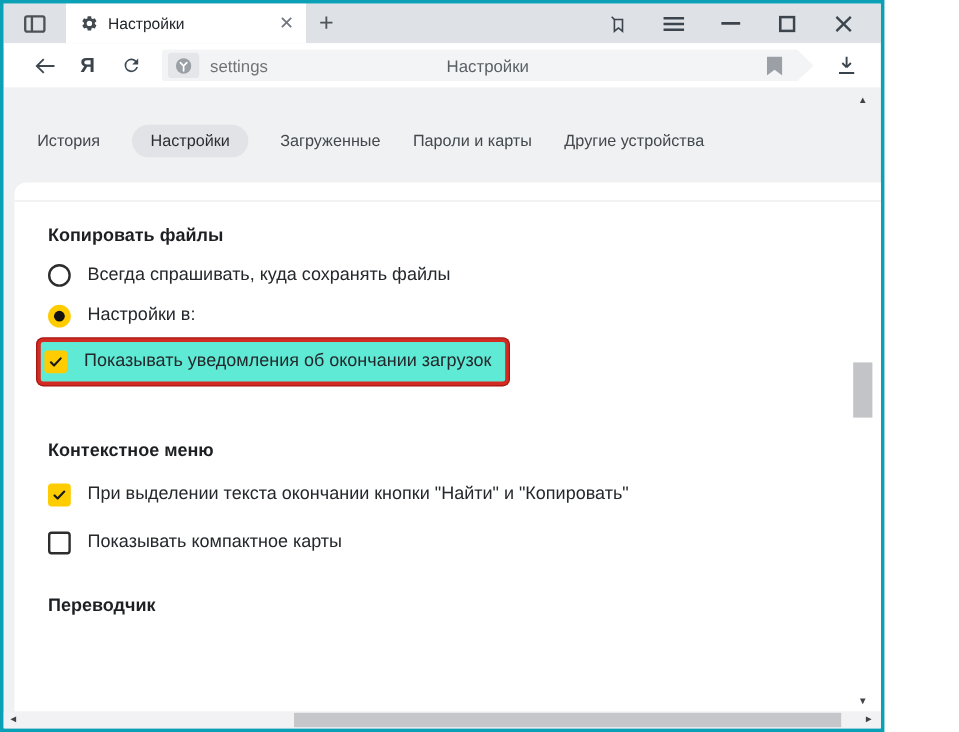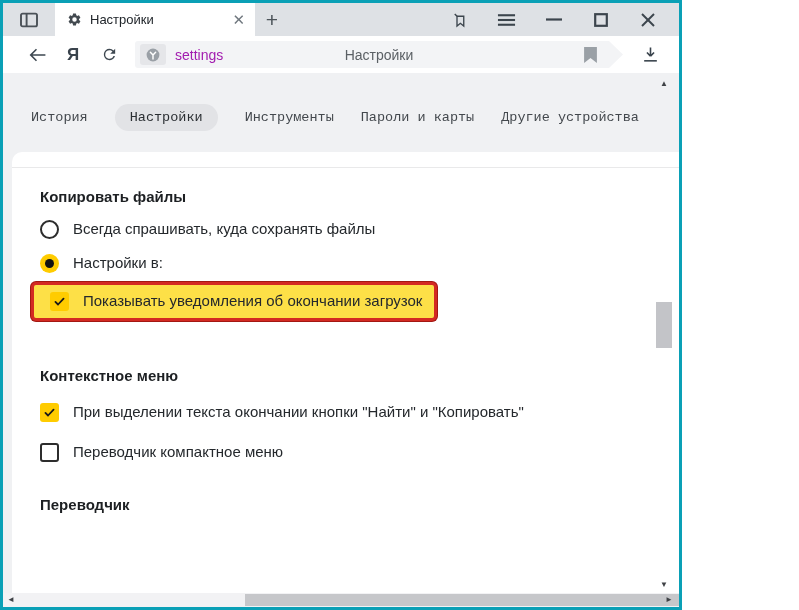--- a/index.html
+++ b/index.html
@@ -1,18 +1,18 @@
 <!DOCTYPE html>
 <html><head>
 <meta charset="utf-8">
 <style>
   * { margin:0; padding:0; box-sizing:border-box; }
   html,body { width:799px; height:610px; font-family:"Liberation Sans","DejaVu Sans",sans-serif; }
   .window {
-    position:relative; width:682px; height:610px;
+    position:relative; width:737px; height:610px;
     border:3px solid #0aa0b6; background:#f0f1f3; overflow:hidden;
   }
   
   .tabstrip {
     position:absolute; left:0; top:0; right:0; height:33px;
     background:#dee1e5; display:flex; align-items:stretch;
   }
   .sidebar-toggle { width:52px; display:flex; align-items:center; justify-content:center; }
   .tab {
     width:200px; background:#ffffff; display:flex; align-items:center;
@@ -34,32 +34,32 @@
   .urlbar {
     flex:1; height:27px; background:#f3f4f6; margin:0 10px 0 8px;
     border-radius:3px 0 0 3px; position:relative; display:flex; align-items:center;
     clip-path:polygon(0 0, calc(100% - 14px) 0, 100% 50%, calc(100% - 14px) 100%, 0 100%);
     padding:0 26px 0 5px;
   }
   .protect-badge {
     width:26px; height:21px; background:#e5e6e9; border-radius:3px;
     display:flex; align-items:center; justify-content:center; flex:0 0 auto;
   }
-  .url-text { font-size:14px; color:#a21caf; margin-left:9px; }
+  .url-text { font-size:14px; color:#737373; margin-left:9px; }
   .url-page-title {
     position:absolute; left:0; right:0; text-align:center; font-size:14px; color:#5b6065;
     pointer-events:none;
   }
   .url-bookmark { margin-left:auto; display:flex; align-items:center; }
   .dl-btn { display:flex; align-items:center; justify-content:center; width:34px; height:30px; }
   
   .page { position:absolute; left:0; top:70px; right:0; bottom:0; background:#f0f1f3; }
   .navrow {
     position:absolute; left:28px; top:31px; display:flex; align-items:flex-end; gap:27px;
-    font-size:13.5px; color:#43484d;font-family:Liberation Mono, monospace;
+    font-size:13.5px; color:#43484d;
   }
   .navrow .item { padding:6px 0; white-space:nowrap; cursor:default; }
   .navrow .item.active { background:#e2e3e6; border-radius:15px; padding:6px 15px; color:#2a2e32; }
   .card {
     position:absolute; left:9px; top:79px; width:753px; height:441px;
     background:#ffffff; border-radius:10px 10px 0 0; overflow:hidden;
     padding:0 28px;
   }
   .card-title { font-size:22px; font-weight:300; color:#2c2f33; padding:17px 0 0; letter-spacing:.2px; }
   .card-divider { border:none; border-top:1px solid #e9e9ea; margin:15px -28px 0; }
@@ -71,24 +71,24 @@
   .cb { width:19px; height:19px; border-radius:3px; flex:0 0 auto; position:relative;
         display:flex; align-items:center; justify-content:center; }
   .cb.on { background:#ffcc00; }
   .cb.off { background:#fff; border:2px solid #2d2d2d; }
   .radio { width:19px; height:19px; border-radius:50%; flex:0 0 auto; position:relative; }
   .radio.off { background:#fff; border:2px solid #2d2d2d; }
   .radio.on { background:#ffcc00; }
   .radio.on::after { content:""; position:absolute; left:5px; top:5px; width:9px; height:9px;
         border-radius:50%; background:#121212; }
   .annotation {
-    display:inline-flex; margin:9px 0 2px -9px; padding:7px 12px 7px 16px;
+    display:inline-flex; margin:9px 0 2px -9px; padding:7px 12px 7px 3px;
     border:3px solid #d32a22; border-radius:5px;
     box-shadow:0 0 0 1px #a31712;
-    background:#fde047;
+    background:#5eead4;
   }
   .annotation .row { margin-top:0; }
   .sec-gap { height:10px; }
   
   .vscroll { position:absolute; top:0; right:0; width:30px; bottom:14px; }
   .vscroll .arrow { position:absolute; left:0; width:100%; text-align:center; color:#3f4246; font-size:8px; }
   .vscroll .up { top:6px; }
   .vscroll .down { bottom:4px; }
   .vscroll .thumb { position:absolute; left:7px; top:229px; width:16px; height:46px; background:#c3c4c8; }
   .hscroll { position:absolute; left:0; right:0; bottom:0; height:14px; background:#f2f2f4; }
@@ -208,21 +208,21 @@
           </svg>
       </span>
     </div>
   </div>
 
   <div class="page">
 
     <div class="navrow">
       <span class="item">История</span>
       <span class="item active">Настройки</span>
-      <span class="item">Инструменты</span>
+      <span class="item">Загруженные</span>
       <span class="item">Пароли и карты</span>
       <span class="item">Другие устройства</span>
     </div>
 
     <div class="card">
       <hr class="card-divider">
 
       
       <div class="sec-heading">Копировать файлы</div>
 
@@ -256,21 +256,21 @@
         <span class="cb on">
           <svg width="13" height="13" viewBox="0 0 16 16">
               <path d="M3 8.5l3.2 3.2L13 4.5" stroke="#191919" stroke-width="2.2" fill="none" stroke-linecap="round" stroke-linejoin="round"></path>
             </svg>
         </span>
         <span class="lbl">При выделении текста окончании кнопки "Найти" и "Копировать"</span>
       </div>
 
       <div class="row" style="margin-top:21px">
         <span class="cb off"></span>
-        <span class="lbl">Переводчик компактное меню</span>
+        <span class="lbl">Показывать компактное карты</span>
       </div>
 
       
       <div class="sec-heading" style="margin-top:34px">Переводчик</div>
 
       
     </div>
 
     <div class="vscroll">
       <div class="arrow up">▲</div>

